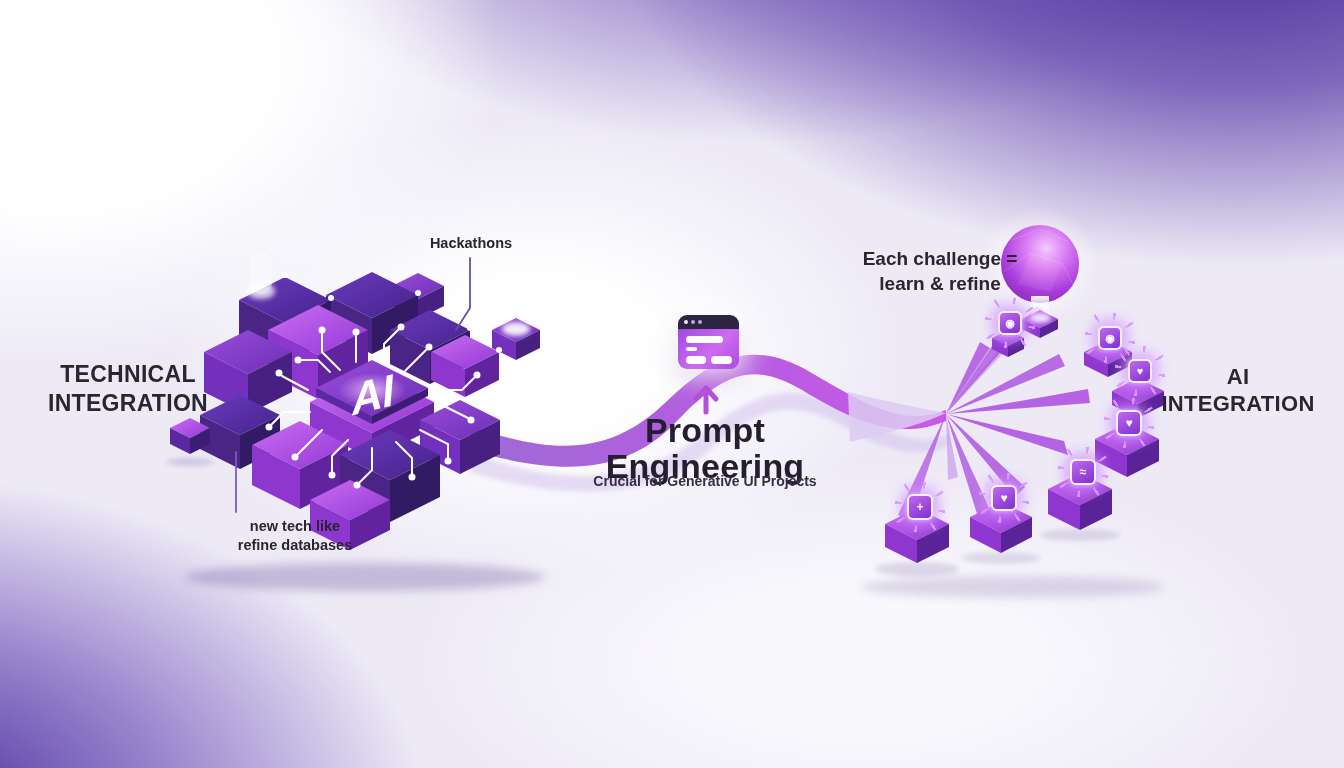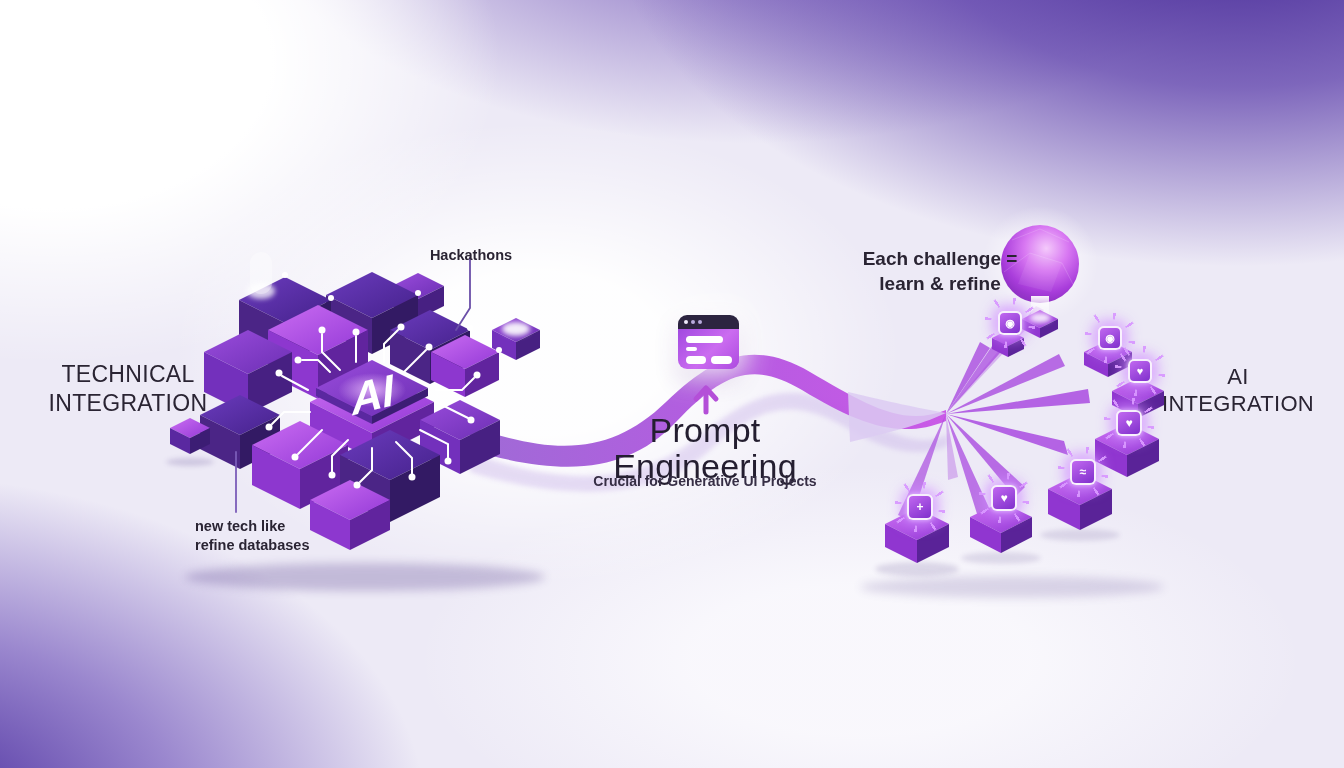--- a/index.html
+++ b/index.html
@@ -9,25 +9,25 @@
     background:
       radial-gradient(620px 420px at 4% 8%, #ffffff 35%, rgba(255,255,255,0) 72%),
       radial-gradient(520px 330px at 40% 46%, rgba(255,255,255,.95) 25%, rgba(255,255,255,0) 70%),
       radial-gradient(680px 300px at 64% 86%, rgba(250,249,253,.9) 25%, rgba(250,249,253,0) 65%),
       radial-gradient(980px 560px at 92% -12%, rgba(73,44,153,.96) 8%, rgba(88,58,168,.75) 32%, rgba(120,90,190,0) 64%),
       radial-gradient(760px 380px at 56% -14%, rgba(108,78,180,.8) 10%, rgba(120,90,190,0) 66%),
       radial-gradient(820px 520px at -8% 106%, rgba(84,56,165,.95) 10%, rgba(100,70,180,.6) 35%, rgba(120,90,190,0) 65%),
       #edeaf6;
   }
   .art{position:absolute; left:0; top:0; z-index:2;}
-  .lbl{position:absolute; z-index:6; color:#2a2433; font-weight:400; text-align:center;}
+  .lbl{position:absolute; z-index:6; color:#2a2433; font-weight:700; text-align:center;}
   .lbl .ln{display:block;}
   .left-title{left:18px; top:360px; width:220px; font-size:23px; line-height:1.24; letter-spacing:.3px;}
-  .callout-top{left:391px; top:247px; width:160px; font-size:14.5px; font-weight:600;}
-  .callout-bottom{left:195px; top:517px; width:200px; font-size:14.5px; font-weight:600; text-align:left; line-height:1.28;}
+  .callout-top{left:391px; top:235px; width:160px; font-size:14.5px; font-weight:600;}
+  .callout-bottom{left:195px; top:517px; width:200px; font-size:14.5px; font-weight:600; text-align:center; line-height:1.28;}
   .center-title{left:545px; top:412px; width:320px; font-size:34px; line-height:1.06; color:#241e30; letter-spacing:.2px;}
   .center-sub{left:545px; top:473px; width:320px; font-size:14px; font-weight:600; color:#362e45;}
   .equation{left:860px; top:247px; width:160px; font-size:19px; font-weight:600; line-height:1.3;}
   .sphere-cap{left:1066px; top:247px; width:140px; font-size:14px; font-weight:600; line-height:1.3;}
   .right-title{left:1138px; top:364px; width:200px; font-size:22px; line-height:1.22; letter-spacing:.3px;}
 
   .browser{position:absolute; left:678px; top:315px; width:61px; height:54px; border-radius:9px;
     overflow:hidden; z-index:5;
     box-shadow:0 0 28px 8px rgba(255,255,255,.85), 0 10px 22px rgba(90,40,140,.25);}
   .browser-top{height:14px; background:#2c2440; display:flex; align-items:center; gap:3px; padding:0 6px;}

